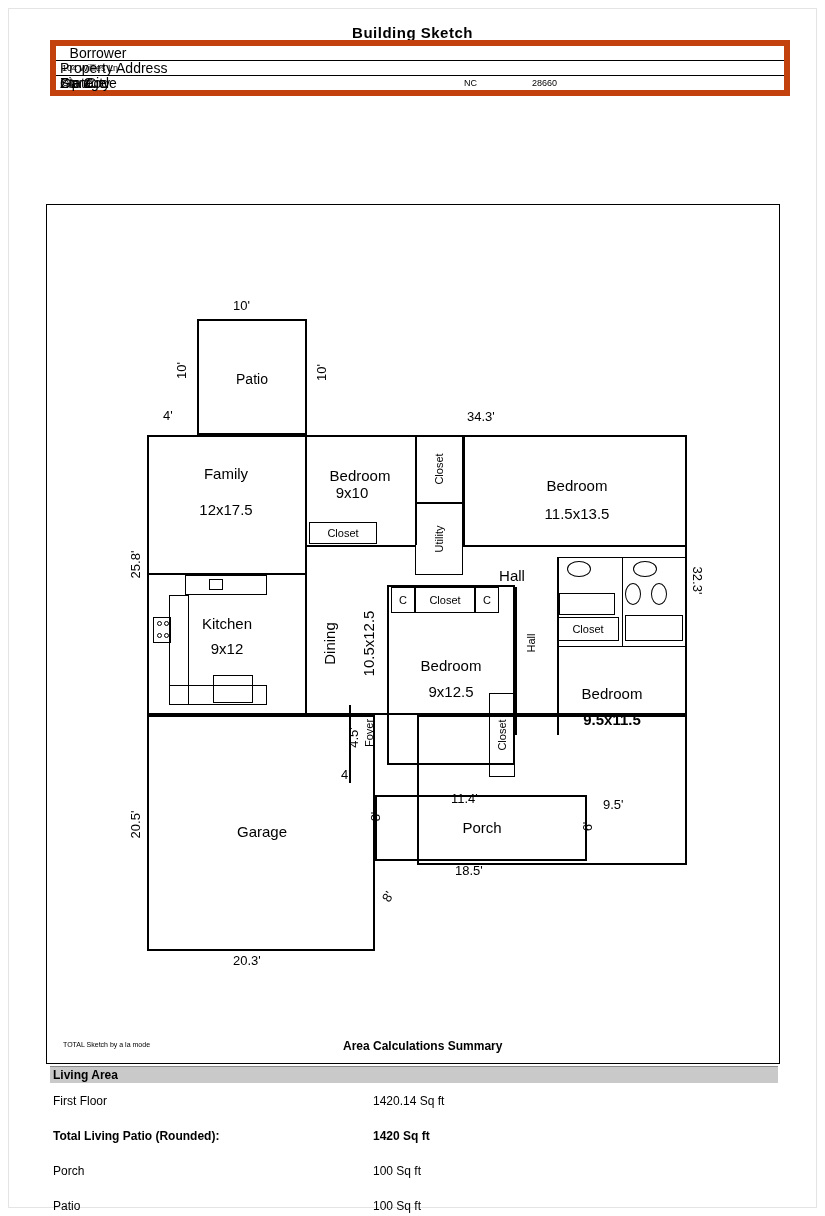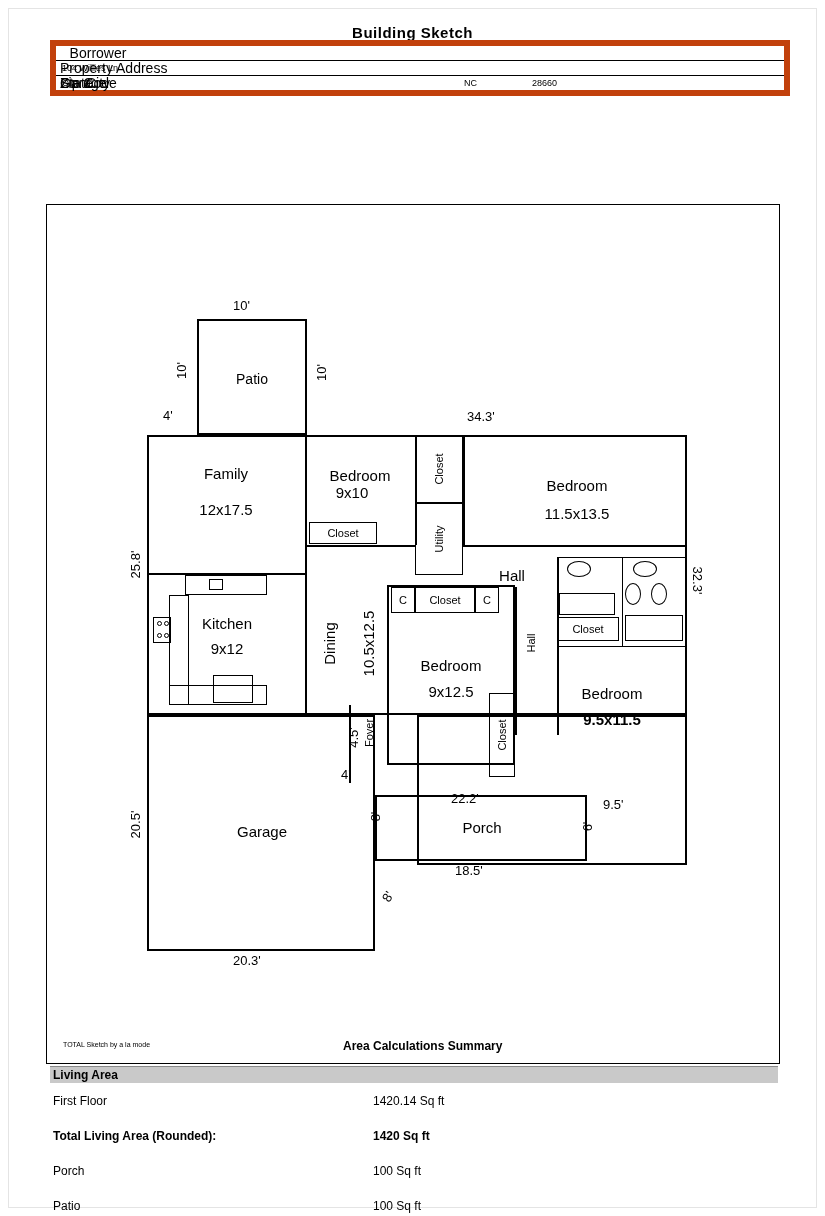--- a/index.html
+++ b/index.html
@@ -179,38 +179,38 @@
     <div class="lbl big" style="left:360px;top:614px;width:150px;">Porch</div>
 
     <div class="dim" style="left:420px;top:204px;">34.3'</div>
     <div class="dim rot90" style="left:58px;top:352px;width:60px;text-align:center;">25.8'</div>
     <div class="dim rotN90" style="left:620px;top:368px;width:60px;text-align:center;">32.3'</div>
     <div class="dim rot90" style="left:58px;top:612px;width:60px;text-align:center;">20.5'</div>
     <div class="dim" style="left:186px;top:748px;">20.3'</div>
     <div class="dim rot90" style="left:324px;top:604px;">8'</div>
     <div class="dim" style="left:294px;top:562px;">4'</div>
     <div class="dim rot90" style="left:296px;top:525px;">4.5'</div>
-    <div class="dim" style="left:404px;top:586px;">22.2'</div>
+    <div class="dim" style="left:404px;top:586px;">11.4'</div>
     <div class="dim" style="left:408px;top:658px;">18.5'</div>
     <div class="dim" style="left:556px;top:592px;">9.5'</div>
     <div class="dim rot90" style="left:536px;top:614px;">6'</div>
     <div class="dim" style="left:336px;top:684px;transform:rotate(-60deg);">8'</div>
 
     <div class="sketchby">TOTAL Sketch by a la mode</div>
     <div class="areatitle">Area Calculations Summary</div>
   </div>
 
   <div class="summary">
     <div class="bar">Living Area</div>
     <div class="lrow">
       <div class="n">First Floor</div>
       <div class="v">1420.14 Sq ft</div>
     </div>
     <div class="lrow bold">
-      <div class="n">Total Living Area (Rounded):</div>
+      <div class="n">Total Living Patio (Rounded):</div>
       <div class="v">1420 Sq ft</div>
     </div>
     <div class="lrow">
       <div class="n">Porch</div>
       <div class="v">100 Sq ft</div>
     </div>
     <div class="lrow">
       <div class="n">Patio</div>
       <div class="v">100 Sq ft</div>
     </div>

